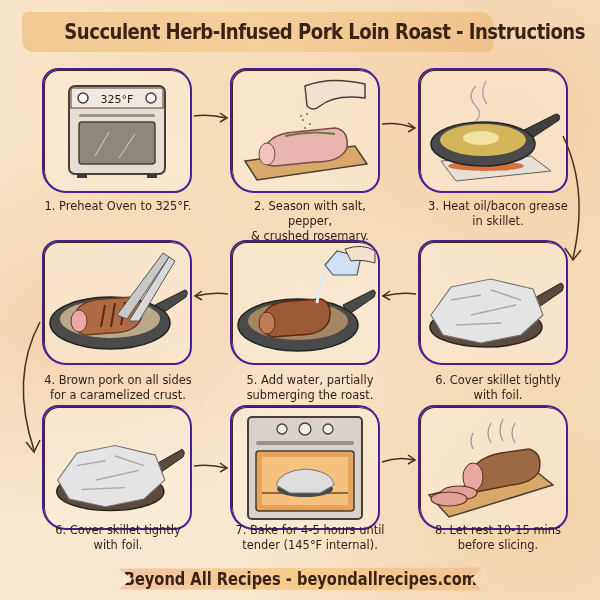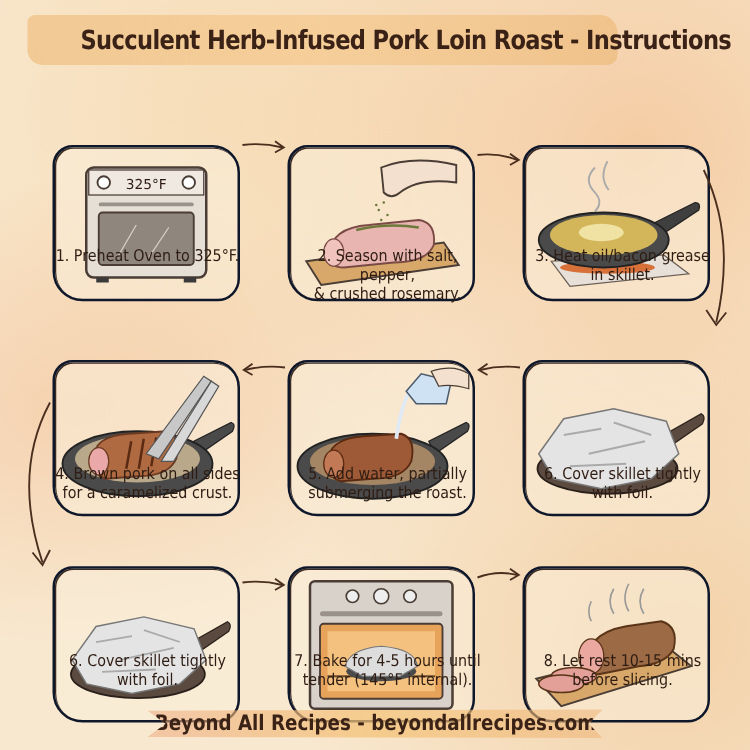--- a/index.html
+++ b/index.html
@@ -21,26 +21,25 @@
     border-radius: 6px 14px 8px 12px;
     display: flex; align-items: center; justify-content: flex-start;
   }
   .title {
     font-family: "DejaVu Sans", sans-serif;
     font-size: 21px; font-weight: bold; letter-spacing: -0.6px;
     color: #3b2216; transform: scaleX(0.86); white-space: nowrap;
   }
   .card {
     position: absolute; width: 150px; height: 125px;
-    border: 2px solid #0f172a; border-radius: 16px 22px 18px 24px;
+    border: 2px solid #4c1d95; border-radius: 16px 22px 18px 24px;
     background: rgba(250,238,218,0.55);
     box-shadow: 1px 1px 0 #3a2a22 inset;
     display: flex; align-items: center; justify-content: center;
     overflow: hidden;
-    margin-top: 48px;
   }
   .caption {
     position: absolute; width: 180px; text-align: center;
     font-size: 13px; line-height: 15px; color: #2f1d14;
     transform: scaleX(0.88);
   }
   svg { display: block; }
   .arrow { position: absolute; }
   .footer-band {
     position: absolute; left: 118px; top: 564px; width: 364px; height: 30px;

